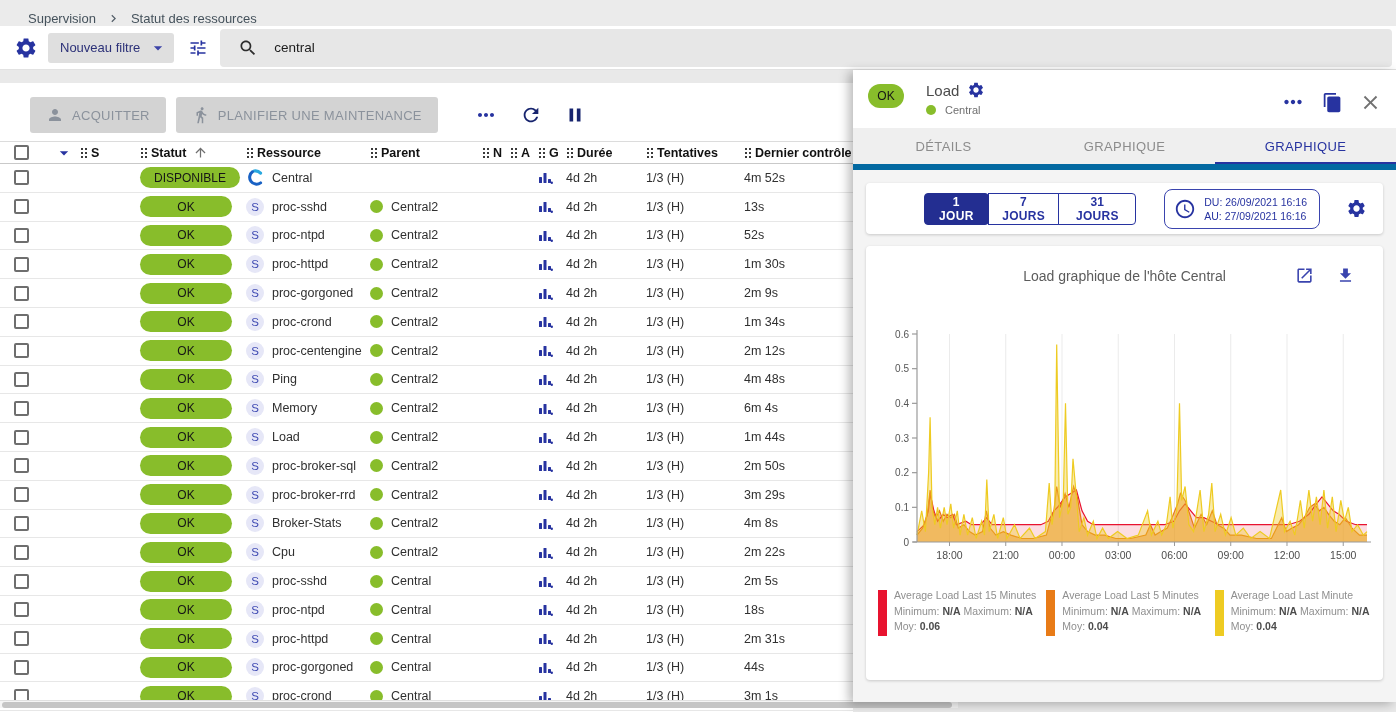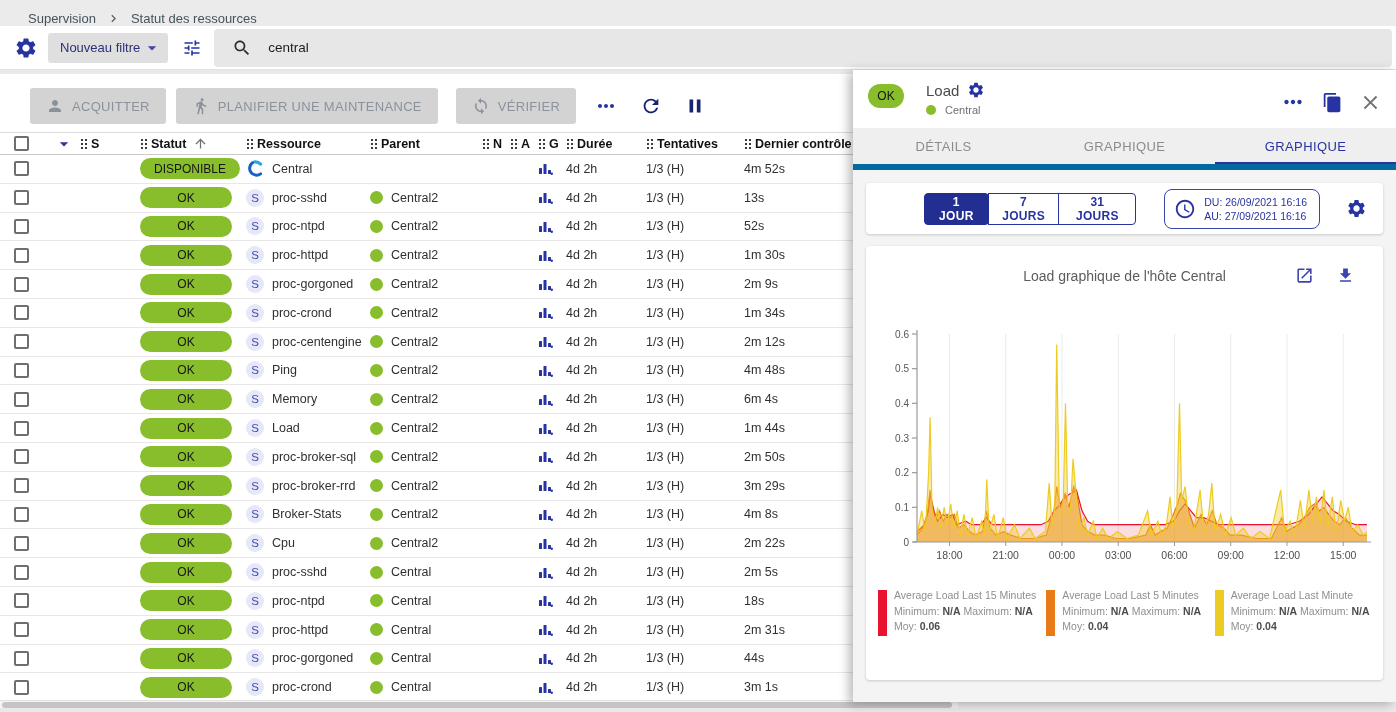--- a/index.html
+++ b/index.html
@@ -12,33 +12,33 @@
     display:flex; align-items:flex-end; padding-left:28px; gap:10px; font-size:13px; color:#45525c; }
   .breadcrumb .crumb { color:#45525c; }
   .breadcrumb .chev svg { width:15px; height:15px; fill:#55606a; display:block; }
 
   
   .filterbar { position:absolute; left:0; top:26px; width:1396px; height:44px; background:#ffffff;
     border-bottom:1px solid #e2e2e2; display:flex; align-items:center; }
   .gear-main { margin-left:14px; width:24px; height:24px; }
   .gear-main svg { width:24px; height:24px; fill:var(--accent); }
   .newfilter { margin-left:10px; height:30px; background:#dfdfdf; border:none; border-radius:3px;
-    display:flex; align-items:center; gap:2px; padding:0 6px 0 12px; font-size:13px; color:#2c3178;
+    display:flex; align-items:center; gap:8px; padding:0 6px 0 12px; font-size:13px; color:#2c3178;
     font-family:inherit; cursor:pointer; }
   .newfilter svg { width:20px; height:20px; fill:#3d44a8; }
   .tune { margin-left:14px; width:20px; height:20px; }
   .tune svg { width:20px; height:20px; fill:var(--accent); }
   .searchbox { margin-left:12px; flex:1; height:38px; margin-right:4px; background:#e7e7e7;
     border-radius:4px; display:flex; align-items:center; padding-left:18px; gap:14px; }
   .searchbox svg { width:20px; height:20px; fill:#2d2d2d; }
   .searchbox input { border:none; background:transparent; outline:none; font-size:13.5px; color:#1c1c1c;
     font-family:inherit; width:300px; }
 
   
-  .left-sheet { position:absolute; left:0; top:74px; width:853px; height:630px; background:#ffffff; }
+  .left-sheet { position:absolute; left:0; top:83px; width:853px; height:630px; background:#ffffff; }
   .toolbar { position:absolute; left:0; top:14px; height:36px; width:100%; display:flex; align-items:center; }
   .tbtn { height:36px; background:#d3d3d3; color:#8b929c; border:none; border-radius:3px;
     font-size:13px; letter-spacing:.3px; font-family:inherit; display:flex; align-items:center; gap:8px;
     padding:0 16px; font-weight:500; }
   .tbtn svg { width:18px; height:18px; fill:#8b929c; }
   .tb-more { margin-left:18px; } .tb-more svg { width:24px; height:24px; fill:var(--accent); }
   .tb-refresh { margin-left:22px; } .tb-refresh svg { width:22px; height:22px; fill:#17246e; }
   .tb-pause { margin-left:22px; } .tb-pause svg { width:22px; height:22px; fill:#17246e; }
   .iconbtn { background:none; border:none; padding:0; cursor:pointer; display:flex; align-items:center; }
 
@@ -163,26 +163,20 @@
         <svg viewBox="0 0 24 24">
             <path d="M12 12c2.21 0 4-1.79 4-4s-1.79-4-4-4-4 1.79-4 4 1.79 4 4 4zm0 2c-2.67 0-8 1.34-8 4v2h16v-2c0-2.66-5.33-4-8-4z"></path>
           </svg>
         <span>ACQUITTER</span>
       </button>
       <button class="tbtn" disabled="" style="margin-right:18px;">
         <svg viewBox="0 0 24 24">
             <path d="M13.5 5.5c1.1 0 2-.9 2-2s-.9-2-2-2-2 .9-2 2 .9 2 2 2zM9.8 8.9 7 23h2.1l1.8-8 2.1 2v6h2v-7.5l-2.1-2 .6-3C14.8 12 16.8 13 19 13v-2c-1.9 0-3.5-1-4.3-2.4l-1-1.6c-.4-.6-1-1-1.7-1-.3 0-.5.1-.8.1L6 8.3V13h2V9.6l1.8-.7"></path>
           </svg>
         <span>PLANIFIER UNE MAINTENANCE</span>
-      </button>
-      <button class="tbtn" disabled="">
-        <svg viewBox="0 0 24 24">
-            <path d="M12 4V1L8 5l4 4V6c3.31 0 6 2.69 6 6 0 1.01-.25 1.97-.7 2.8l1.46 1.46C19.54 15.03 20 13.57 20 12c0-4.42-3.58-8-8-8zm0 14c-3.31 0-6-2.69-6-6 0-1.01.25-1.97.7-2.8L5.24 7.74C4.46 8.97 4 10.43 4 12c0 4.42 3.58 8 8 8v3l4-4-4-4v3z"></path>
-          </svg>
-        <span>VÉRIFIER</span>
       </button>
       <button class="iconbtn tb-more">
           <svg viewBox="0 0 24 24">
             <path d="M6 10c-1.1 0-2 .9-2 2s.9 2 2 2 2-.9 2-2-.9-2-2-2zm12 0c-1.1 0-2 .9-2 2s.9 2 2 2 2-.9 2-2-.9-2-2-2zm-6 0c-1.1 0-2 .9-2 2s.9 2 2 2 2-.9 2-2-.9-2-2-2z"></path>
           </svg>
         </button>
       <button class="iconbtn tb-refresh">
           <svg viewBox="0 0 24 24">
             <path d="M17.65 6.35A7.958 7.958 0 0 0 12 4c-4.42 0-7.99 3.58-7.99 8s3.57 8 7.99 8c3.73 0 6.84-2.55 7.73-6h-2.08A5.99 5.99 0 0 1 12 18c-3.31 0-6-2.69-6-6s2.69-6 6-6c1.66 0 3.14.69 4.22 1.78L13 11h7V4l-2.35 2.35z"></path>
           </svg>

